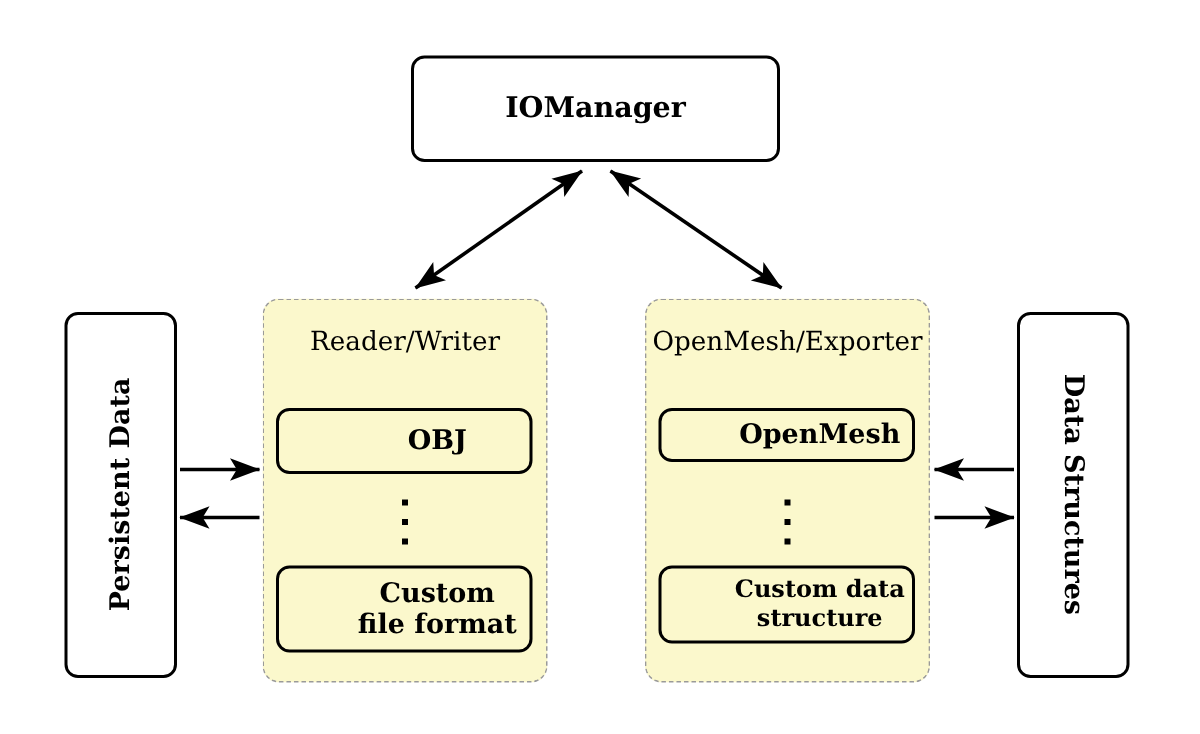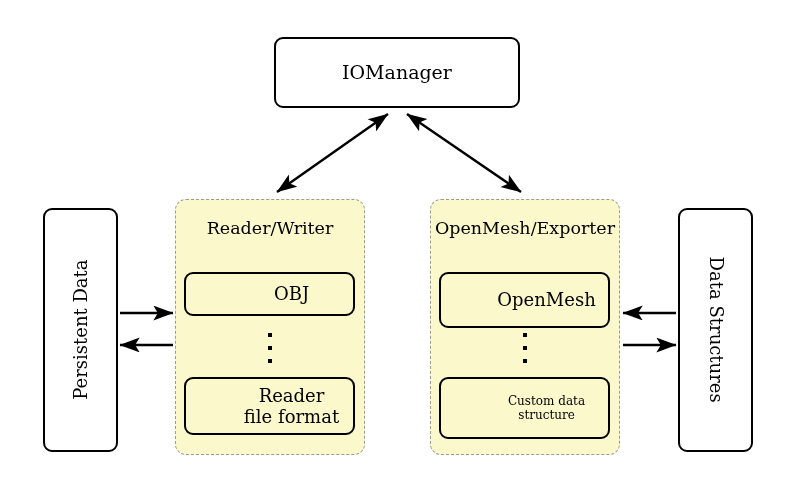--- a/index.html
+++ b/index.html
@@ -23,20 +23,21 @@
     height: 489px;
   }
   .node {
     position: absolute;
     box-sizing: border-box;
     display: flex;
     align-items: center;
     justify-content: center;
     text-align: center;
     line-height: 1.18;
+    font-weight: bold;
   }
   
   .box-solid {
     border: 2.6px solid #000000;
     border-radius: 9px;
     background: transparent;
   }
   .box-inner {
     border: 2.6px solid #000000;
     border-radius: 9px;
@@ -113,29 +114,29 @@
     left: 184px;
     top: 377px;
     width: 171px;
     height: 58px;
     font-size: 18px;
   }
   #box-openmesh {
     left: 439px;
     top: 272px;
     width: 171px;
-    height: 56px;
+    height: 36px;
     font-size: 18px;
   }
   #box-custom-struct {
     left: 439px;
     top: 377px;
     width: 171px;
-    height: 62px;
-    font-size: 12px;
+    height: 52px;
+    font-size: 16px;
   }
 
   
   .vdots {
     position: absolute;
     width: 12px;
     display: flex;
     flex-direction: column;
     align-items: center;
     justify-content: space-between;
@@ -202,21 +203,21 @@
   <span class="two-line">OBJ</span>
 </div>
 
 <div class="vdots" id="vdots-left">
   <span></span>
   <span></span>
   <span></span>
 </div>
 
 <div class="node box-inner" id="box-custom-file">
-  <span class="two-line">Reader
+  <span class="two-line">Custom
 file format</span>
 </div>
 
 <div class="node box-inner" id="box-openmesh">
   <span class="two-line">OpenMesh</span>
 </div>
 
 <div class="vdots" id="vdots-right">
   <span></span>
   <span></span>

